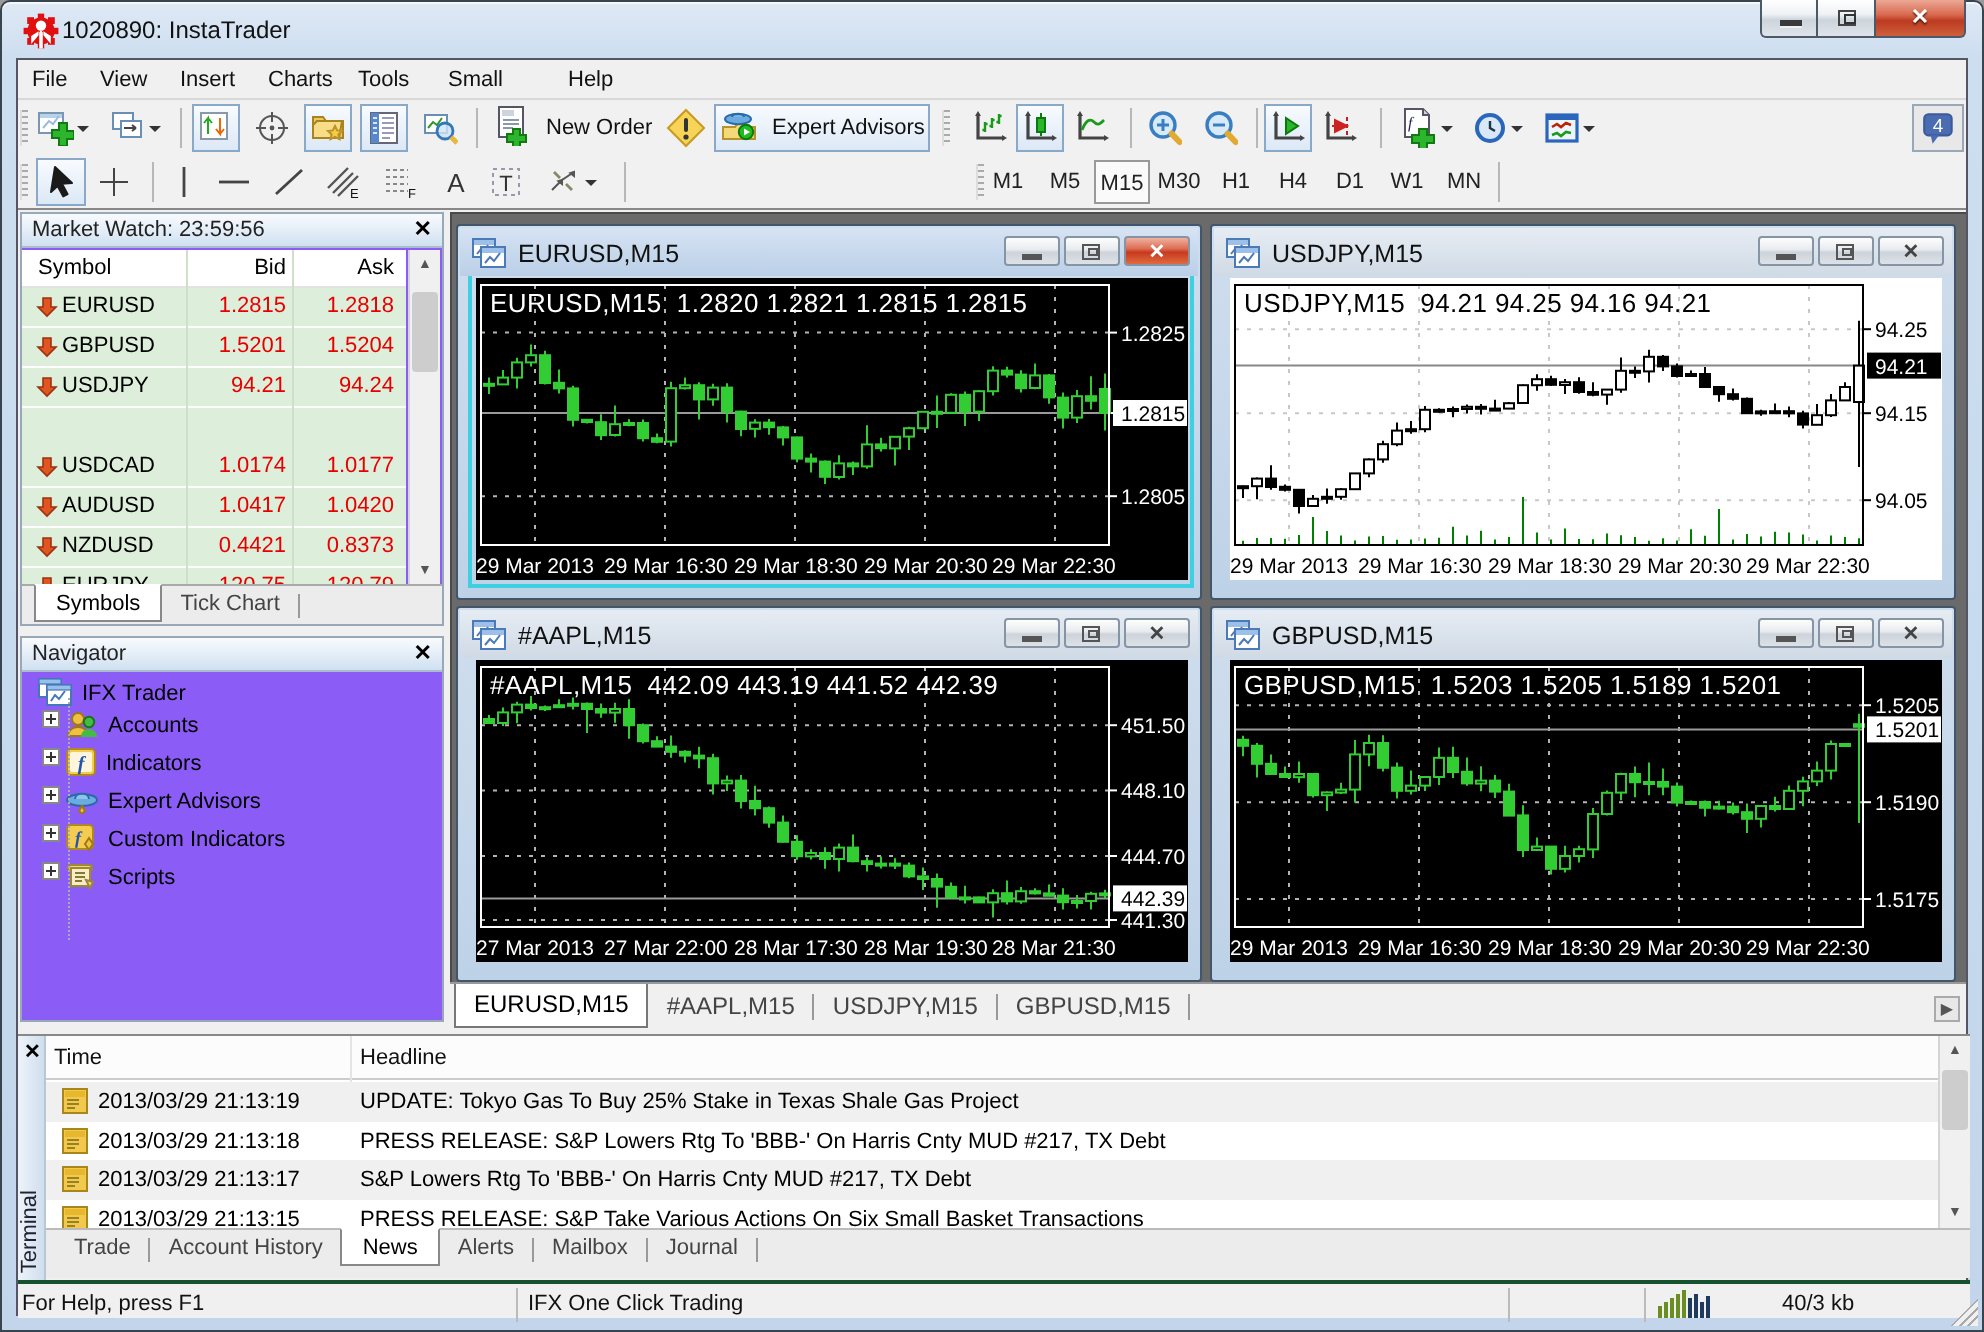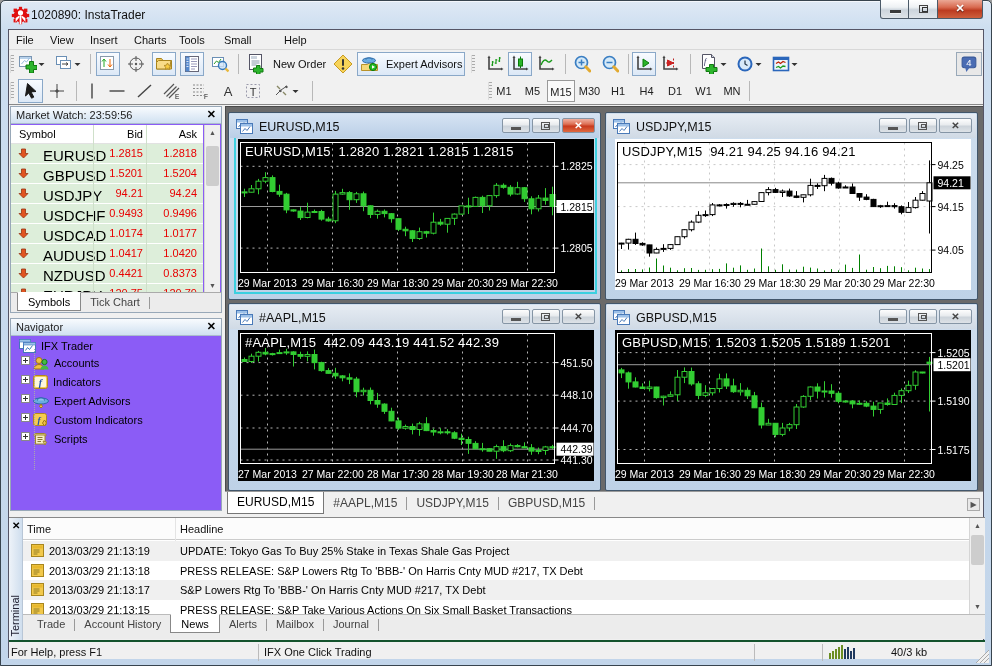--- a/index.html
+++ b/index.html
@@ -28,21 +28,21 @@
 .pb{position:absolute;top:2px;height:22px;text-align:center;padding-top:5px;font-size:11px;color:#222}
 .pb.on{border:1px solid #999;background:#fafafa}
 .panel{position:absolute;left:1px;background:#8b5cf6;border:1px solid #98a8b8}
 .ptit{height:17px;background:linear-gradient(#f8fbfe,#d0e1f1);border-bottom:1px solid #aabccd;padding:2px 5px;font-size:11px;color:#222}
 .px{float:right;font-weight:bold;color:#000;margin-top:-1px}
 .mwhead{position:absolute;left:0;top:18px;width:192px;height:19px;background:#fff;border-bottom:1px solid #e2e2e2}
 .mwhead span{position:absolute;top:3px}
 .mwbody{position:absolute;left:0;top:37px;width:192px;height:150px;background:#ddeeda;overflow:hidden}
 .mwr{position:absolute;left:0;width:192px;height:20px;border-bottom:1px solid #fff}
 .mwi{position:absolute;left:7px;top:4px}
-.mws{position:absolute;left:32px;top:3px;color:#000;font-size:15px}
+.mws{position:absolute;left:20px;top:3px;color:#000;font-size:11px}
 .mwb,.mwa{position:absolute;top:3px;color:#e80000;font-size:11px}
 .mwb{right:60px}.mwa{right:6px}
 .mwv1{position:absolute;left:82px;top:18px;width:1px;height:169px;background:#cfe0ca}
 .mwv2{position:absolute;left:135px;top:18px;width:1px;height:169px;background:#cfe0ca}
 .ptabs{position:absolute;left:0;bottom:0;width:100%;height:20px;background:#ececec;border-top:1px solid #aaa;font-size:11px}
 .ta{position:relative;float:left;background:#fff;border:1px solid #888;border-top:1px solid #fff;padding:3px 10px 0;height:19px;margin-top:-1px;margin-left:6px;z-index:3}
 .ti{float:left;padding:3px 9px 0;height:19px;color:#444}
 .tsep2{float:left;width:1px;height:12px;background:#999;margin-top:4px}
 .nvr{padding:3px 0 0 8px;height:19px;font-size:11px}
 .nvitem{padding:0 0 0 10px;height:19px;font-size:11px;position:relative}
@@ -427,28 +427,20 @@
           <span class="mwb">1.5201</span>
           <span class="mwa">1.5204</span>
         </div>
         <div class="mwr" style="top:40px">
           <span class="mwi"><svg width="11" height="11" viewBox="0 0 11 11">
               <path d="M3.5 1h4v4.5H10L5.5 10 1 5.5h2.5z" fill="#e05520" stroke="#993311" stroke-width="0.8"></path>
             </svg></span>
           <span class="mws">USDJPY</span>
           <span class="mwb">94.21</span>
           <span class="mwa">94.24</span>
-        </div>
-        <div class="mwr" style="top:60px">
-          <span class="mwi"><svg width="11" height="11" viewBox="0 0 11 11">
-              <path d="M3.5 1h4v4.5H10L5.5 10 1 5.5h2.5z" fill="#e05520" stroke="#993311" stroke-width="0.8"></path>
-            </svg></span>
-          <span class="mws">USDCHF</span>
-          <span class="mwb">0.9493</span>
-          <span class="mwa">0.9496</span>
         </div>
         <div class="mwr" style="top:80px">
           <span class="mwi"><svg width="11" height="11" viewBox="0 0 11 11">
               <path d="M3.5 1h4v4.5H10L5.5 10 1 5.5h2.5z" fill="#e05520" stroke="#993311" stroke-width="0.8"></path>
             </svg></span>
           <span class="mws">USDCAD</span>
           <span class="mwb">1.0174</span>
           <span class="mwa">1.0177</span>
         </div>
         <div class="mwr" style="top:100px">

